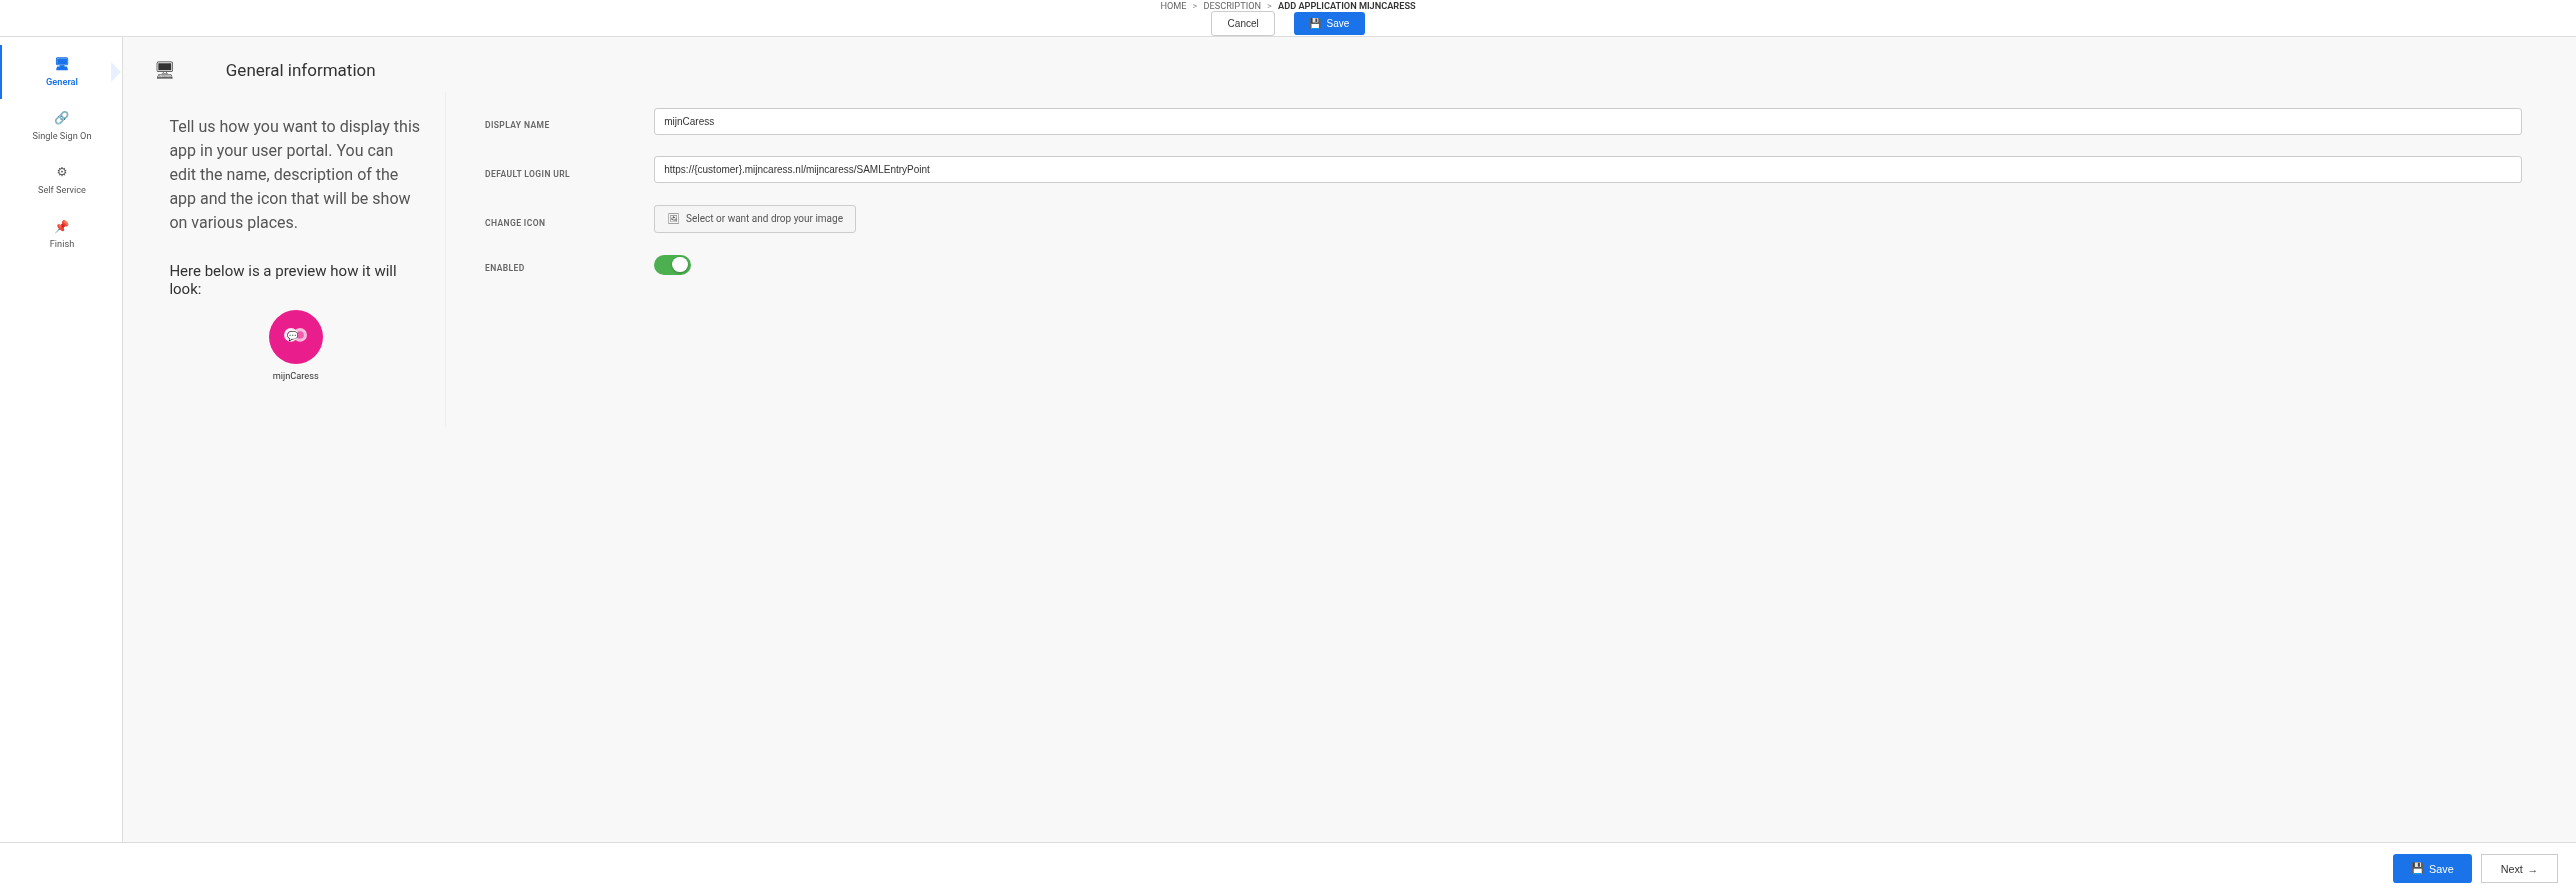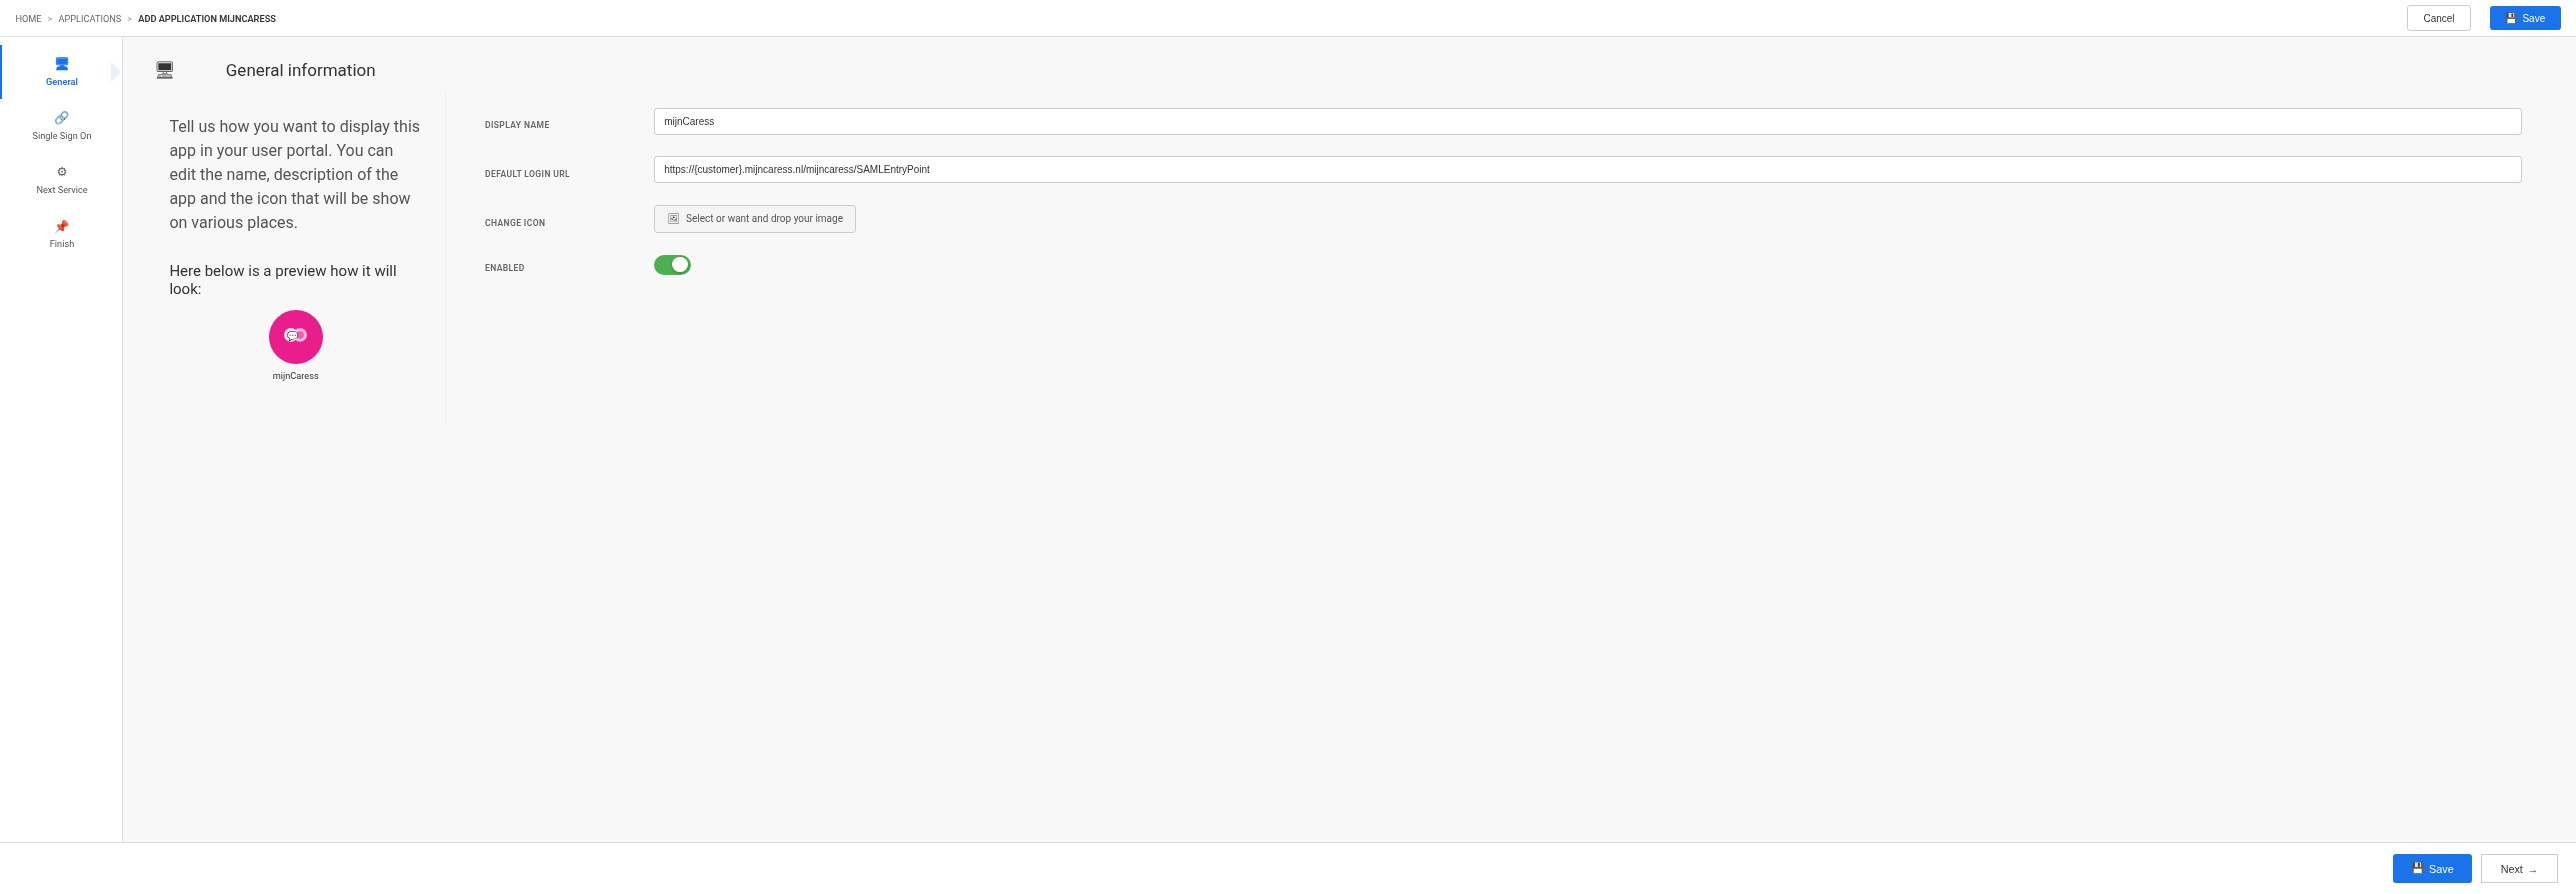--- a/index.html
+++ b/index.html
@@ -2,21 +2,21 @@
 <html style="font-size:12.3px"><head>
   <meta charset="utf-8">
   <style>
     * { box-sizing: border-box; margin: 0; padding: 0; }
     body { font-family: -apple-system, BlinkMacSystemFont, 'Segoe UI', Roboto, sans-serif; background: #f5f5f5; color: #333; font-size: 10px; }
 
     
     .top-bar {
       display: flex; align-items: center; justify-content: space-between;
       background: #fff; border-bottom: 0.8px solid #ddd;
-      padding: 0 15.4px; height: 37px;
+      padding: 0 15.4px; height: 37px; flex-direction: column;
     }
     .breadcrumb { display: flex; align-items: center; gap: 6.1px; font-size: 9.2px; color: #666; }
     .breadcrumb a { color: #666; text-decoration: none; }
     .breadcrumb .sep { color: #999; }
     .breadcrumb .current { color: #333; font-weight: 600; }
     .top-actions { display: flex; gap: 19px; align-items: center; }
     .btn-cancel {
       border: 0.8px solid #ccc; background: #fff; padding: 6.1px 15.4px;
       border-radius: 3.1px; cursor: pointer; font-size: 10px; color: #333;
     }
@@ -142,21 +142,21 @@
       padding: 15.4px 23px;
     }
   </style>
 </head>
 <body>
 
 <div class="top-bar">
   <div class="breadcrumb">
     <a href="#">HOME</a>
     <span class="sep">&gt;</span>
-    <a href="#">APPLICATIONS</a>
+    <a href="#">DESCRIPTION</a>
     <span class="sep">&gt;</span>
     <span class="current">ADD APPLICATION MIJNCARESS</span>
   </div>
   <div class="top-actions">
     <button class="btn-cancel">Cancel</button>
     <button class="btn-save-top">
       <span>💾</span>
       <span>Save</span>
     </button>
   </div>
@@ -170,21 +170,21 @@
         <span class="icon">🖥</span>
         <span>General</span>
       </div>
     </div>
     <div class="sidebar-item">
       <span class="icon">🔗</span>
       <span>Single Sign On</span>
     </div>
     <div class="sidebar-item">
       <span class="icon">⚙</span>
-      <span>Next Service</span>
+      <span>Self Service</span>
     </div>
     <div class="sidebar-item">
       <span class="icon">📌</span>
       <span>Finish</span>
     </div>
   </div>
 
   <div class="main">
     <div class="section-title">
       <span class="monitor-icon">🖥</span>

